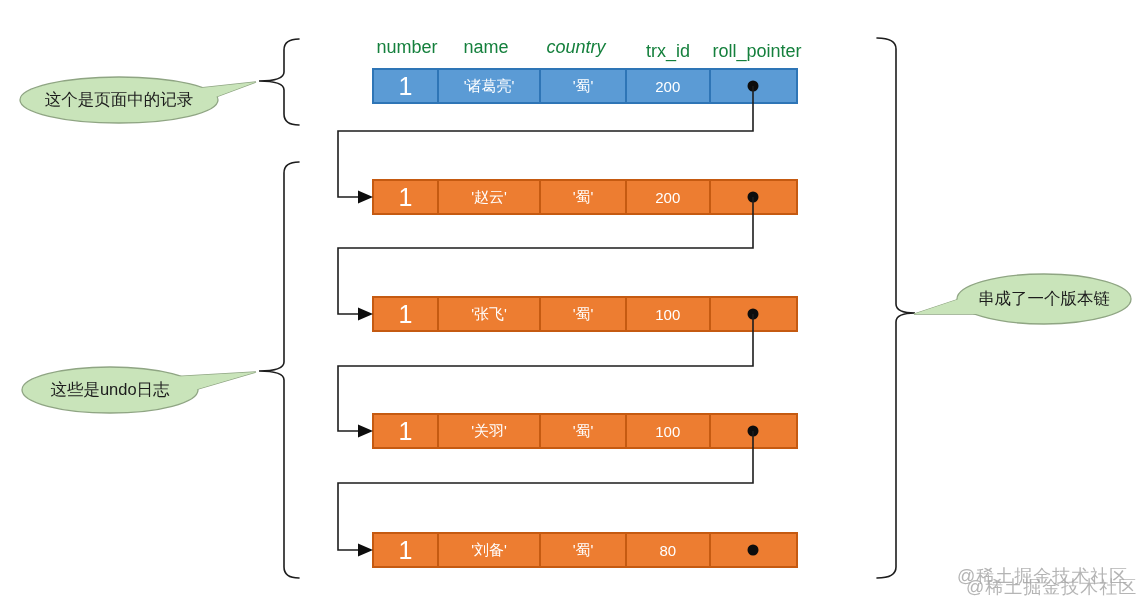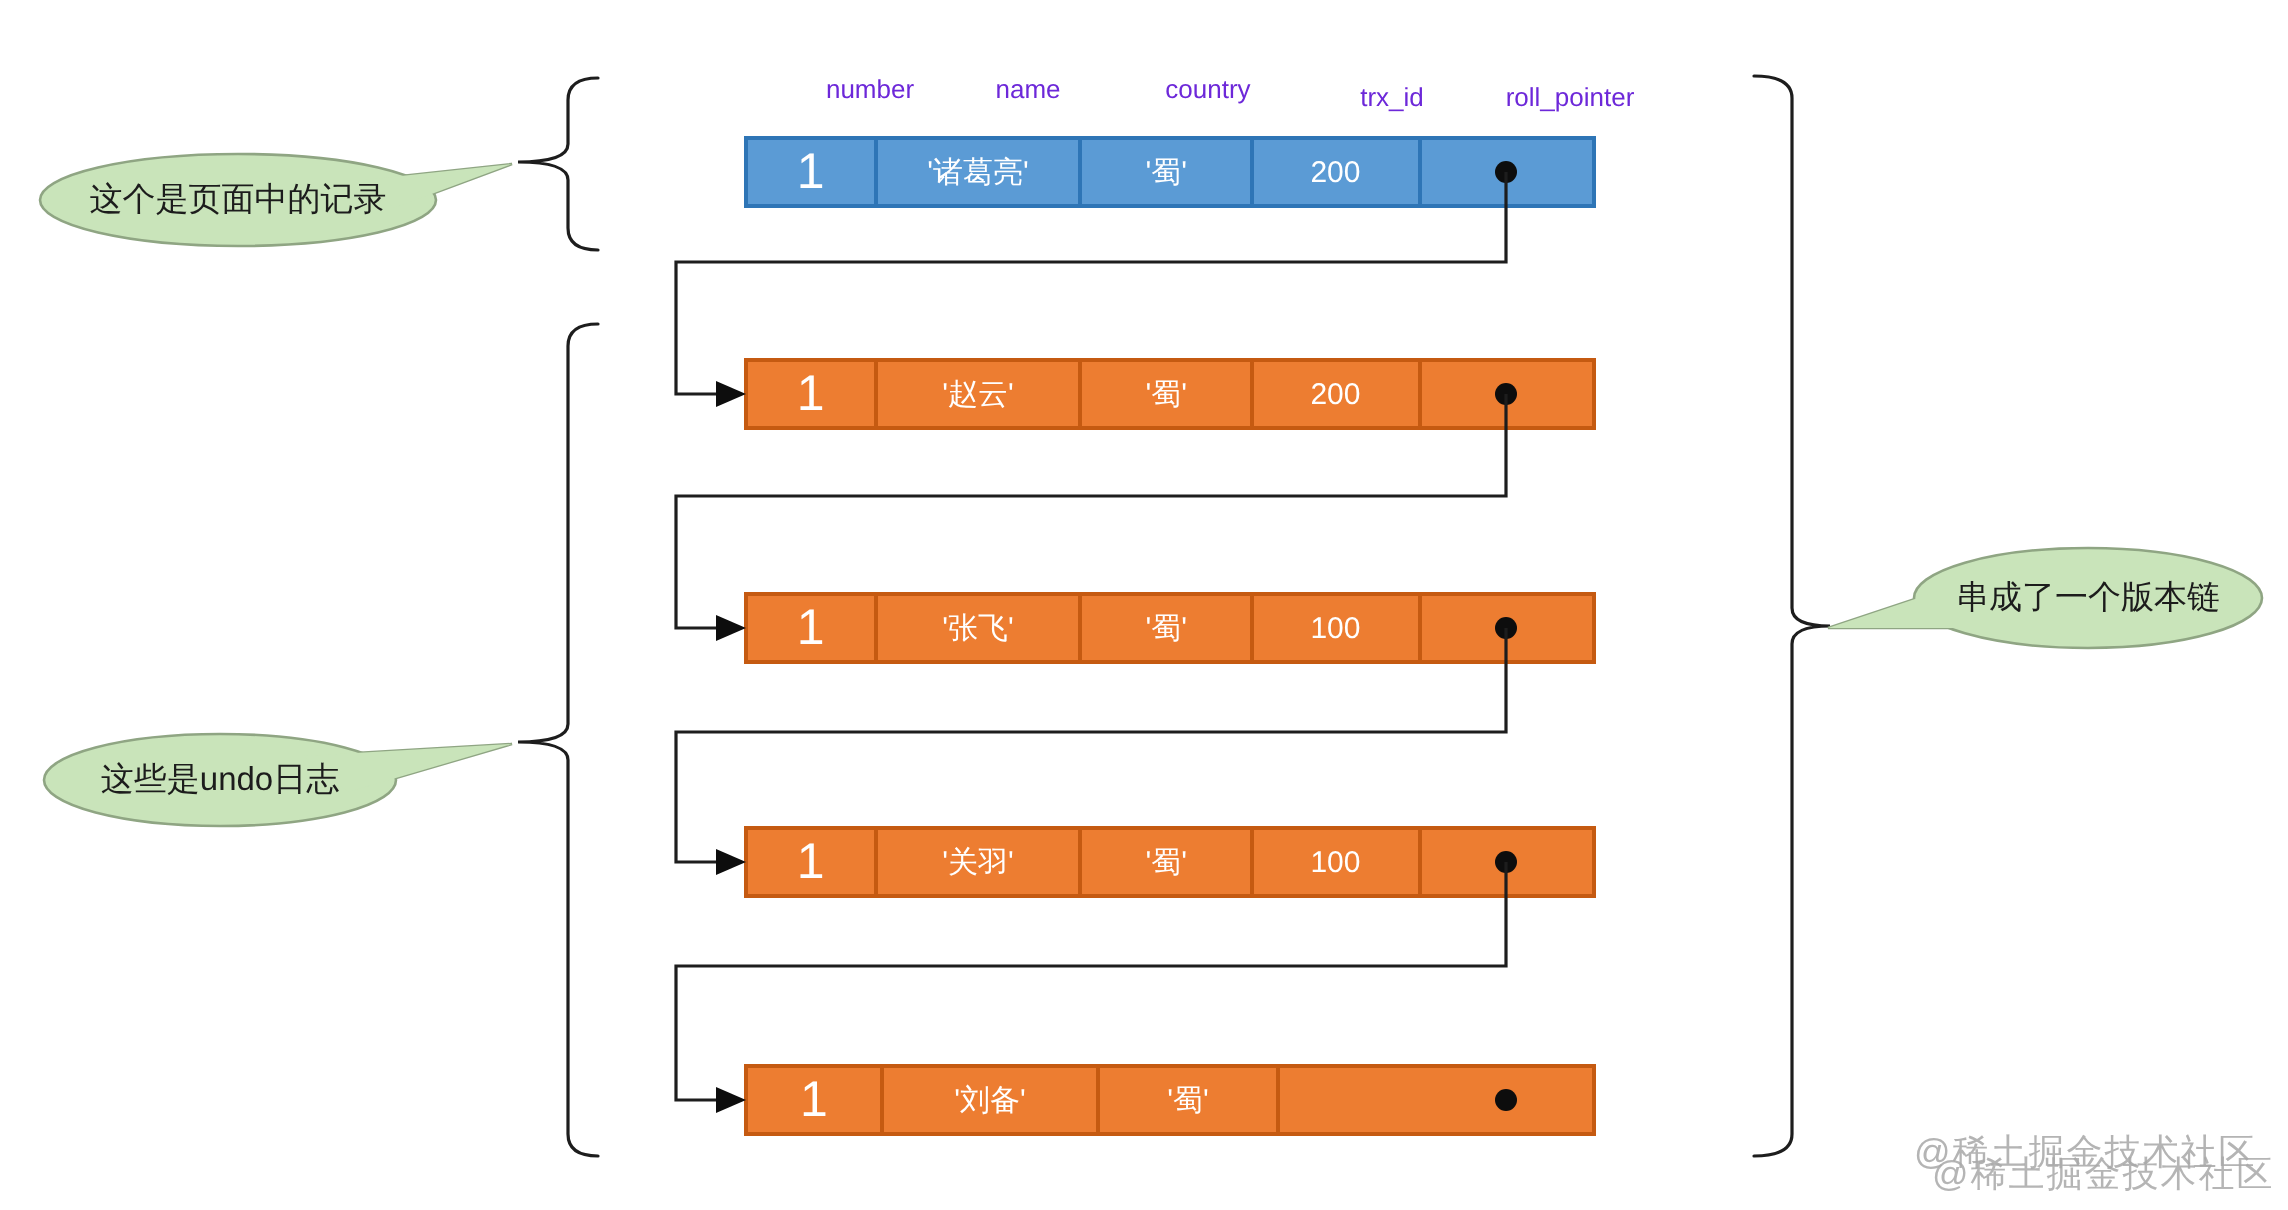--- a/index.html
+++ b/index.html
@@ -3,21 +3,21 @@
 <meta charset="utf-8">
 <style>
   html,body{margin:0;padding:0;background:#ffffff;}
   .canvas{
     position:relative;width:1144px;height:605px;background:#ffffff;overflow:hidden;
     font-family:"Liberation Sans","DejaVu Sans",sans-serif;
   }
   
   .col-header{
     position:absolute;transform:translateX(-50%);
-    font-size:13px;color:#6d28d9;white-space:nowrap;z-index:3;margin-left:28px;
+    font-size:18px;color:#15803d;white-space:nowrap;z-index:3;
   }
   
   .row{
     position:absolute;left:372px;width:426px;height:36px;
     display:flex;box-sizing:border-box;z-index:1;
   }
   .row.page{background:#5B9BD5;border:2px solid #2E75B6;}
   .row.page .cell{border-right:2px solid #2E75B6;}
   .row.undo{background:#ED7D31;border:2px solid #C55A11;}
   .row.undo .cell{border-right:2px solid #C55A11;}
@@ -44,21 +44,21 @@
   }
   .watermark.w2{color:#a9a9a9;opacity:.85;}
 </style>
 </head>
 <body>
 
 <div class="canvas">
 
   <div class="col-header" style="left:407px;top:37px;">number</div>
   <div class="col-header" style="left:486px;top:37px;">name</div>
-  <div class="col-header" style="left:576px;top:37px;">country</div>
+  <div class="col-header" style="left:576px;top:37px;font-style:italic;">country</div>
   <div class="col-header" style="left:668px;top:41px;">trx_id</div>
   <div class="col-header" style="left:757px;top:41px;text-align:right;">roll_pointer</div>
 
   <div class="row page" style="top:68px;">
     <div class="cell c-number">1</div>
     <div class="cell c-name">'诸葛亮'</div>
     <div class="cell c-country">'蜀'</div>
     <div class="cell c-trx">200</div>
     <div class="cell c-roll"></div>
   </div>
@@ -84,20 +84,21 @@
     <div class="cell c-name">'关羽'</div>
     <div class="cell c-country">'蜀'</div>
     <div class="cell c-trx">100</div>
     <div class="cell c-roll"></div>
   </div>
 
   <div class="row undo" style="top:532px;">
     <div class="cell c-number">1</div>
     <div class="cell c-name">'刘备'</div>
     <div class="cell c-country">'蜀'</div>
+    <div class="cell c-trx">80</div>
     <div class="cell c-roll"></div>
   </div>
 
   <svg class="overlay" width="1144" height="605" viewBox="0 0 1144 605">
 
     <g fill="#0d0d0d">
       <circle cx="753" cy="86" r="5.5"></circle>
       <circle cx="753" cy="197" r="5.5"></circle>
       <circle cx="753" cy="314" r="5.5"></circle>
       <circle cx="753" cy="431" r="5.5"></circle>

